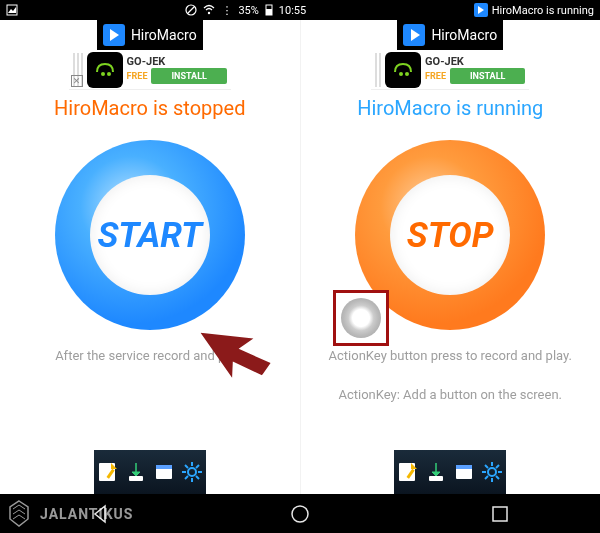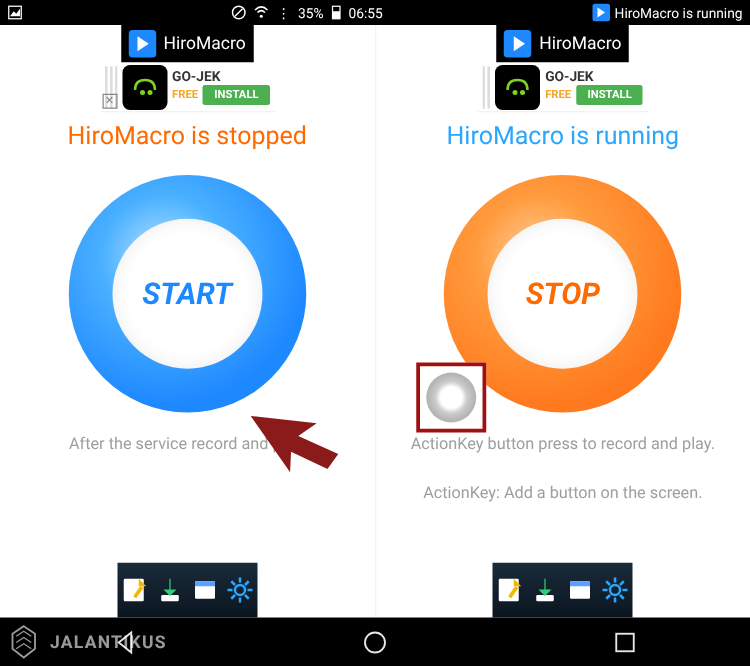--- a/index.html
+++ b/index.html
@@ -24,33 +24,33 @@
   .app-icon::after { content: ""; border-left: 9px solid #fff; border-top: 6px solid transparent; border-bottom: 6px solid transparent; margin-left: 2px; }
 
   
   .ad { height: 40px; background: #fff; display: flex; align-items: center; padding: 0 4px; border-bottom: 1px solid #eee; gap: 4px; position: relative; }
   .ad-thumbs { flex: 1; display: flex; gap: 2px; overflow: hidden; }
   .ad-thumb { background: #f0f0f0; border: 1px solid #ddd; height: 34px; flex: 1; }
   .ad-icon { width: 36px; height: 36px; border-radius: 6px; background: #000; display: flex; align-items: center; justify-content: center; }
   .ad-text { display: flex; flex-direction: column; align-items: flex-start; font-size: 9px; }
   .gojek-name { font-weight: bold; color: #333; font-size: 11px; }
   .free { color: #f5a623; font-weight: bold; font-size: 9px; }
-  .install-btn { background: #4caf50; color: #fff; font-size: 9px; font-weight: bold; padding: 3px 9px; border-radius: 2px; }
+  .install-btn { background: #4caf50; color: #fff; font-size: 9px; font-weight: bold; padding: 3px 20px; border-radius: 2px; }
   .ad-close { position: absolute; left: 2px; bottom: 2px; width: 12px; height: 12px; border: 1px solid #888; color: #888; font-size: 9px; line-height: 10px; text-align: center; }
 
   
   .main { flex: 1; background: #fff; position: relative; display: flex; flex-direction: column; align-items: center; }
   .status-text { font-size: 20px; margin-top: 6px; }
   .stopped { color: #ff6a00; }
   .running { color: #2aa6ff; }
 
   .ring-btn { width: 190px; height: 190px; border-radius: 50%; margin-top: 20px; display: flex; align-items: center; justify-content: center; position: relative; cursor: pointer; }
   .ring-blue { background: radial-gradient(circle at 40% 35%, #bde4ff 0%, #49b0ff 30%, #1e88ff 70%); }
   .ring-orange { background: radial-gradient(circle at 40% 35%, #ffd0a0 0%, #ff9b3d 30%, #ff7a1e 70%); }
-  .ring-btn .inner { width: 120px; height: 120px; border-radius: 50%; background: #fff; display: flex; align-items: center; justify-content: center; font-size: 24px; font-weight: bold; font-style: italic; box-shadow: inset 0 0 15px rgba(0,0,0,0.08); }
+  .ring-btn .inner { width: 120px; height: 120px; border-radius: 50%; background: #fff; display: flex; align-items: center; justify-content: center; font-size: 35px; font-weight: bold; font-style: italic; box-shadow: inset 0 0 15px rgba(0,0,0,0.08); }
   .ring-blue .inner { color: #1e88ff; }
   .ring-orange .inner { color: #ff6a00; }
 
   .hint { color: #9e9e9e; font-size: 13px; text-align: center; margin-top: 18px; padding: 0 8px; }
   .hint2 { margin-top: 24px; }
 
   
   .toolbar { height: 44px; background: linear-gradient(#1a2b3a, #0b1520); display: flex; align-items: center; justify-content: space-around; }
   .tool { width: 28px; height: 28px; display: flex; align-items: center; justify-content: center; }
 
@@ -86,21 +86,21 @@
         <path d="M1 4 Q6 -1 11 4" fill="none" stroke="#fff" stroke-width="1.2"></path>
         <path d="M3 6 Q6 3 9 6" fill="none" stroke="#fff" stroke-width="1.2"></path>
         <circle cx="6" cy="9" r="1.2" fill="#fff"></circle>
       </svg>
     <span>⋮</span>
     <span>35%</span>
     <svg width="8" height="12">
         <rect x="1" y="1" width="6" height="10" fill="none" stroke="#fff"></rect>
         <rect x="1" y="5" width="6" height="6" fill="#fff"></rect>
       </svg>
-    <span>06:55</span>
+    <span>10:55</span>
   </div>
   <div class="status-right">
     <span class="tri-play"></span>
     <span>HiroMacro is running</span>
   </div>
 </div>
 
 <div class="panes">
 
   <div class="pane">

